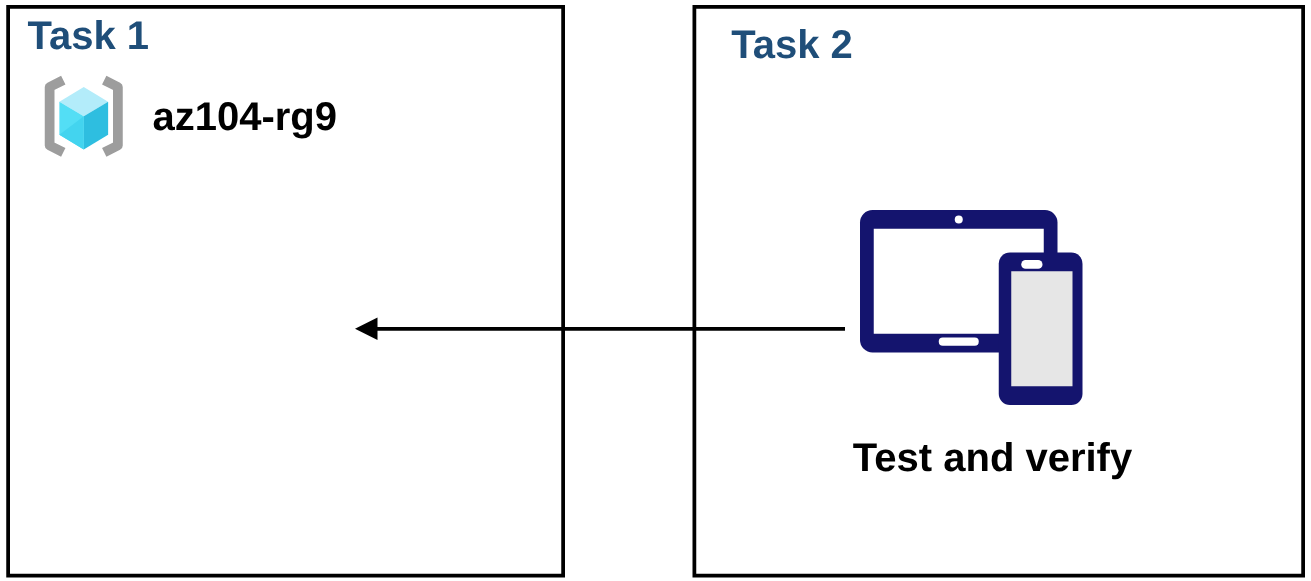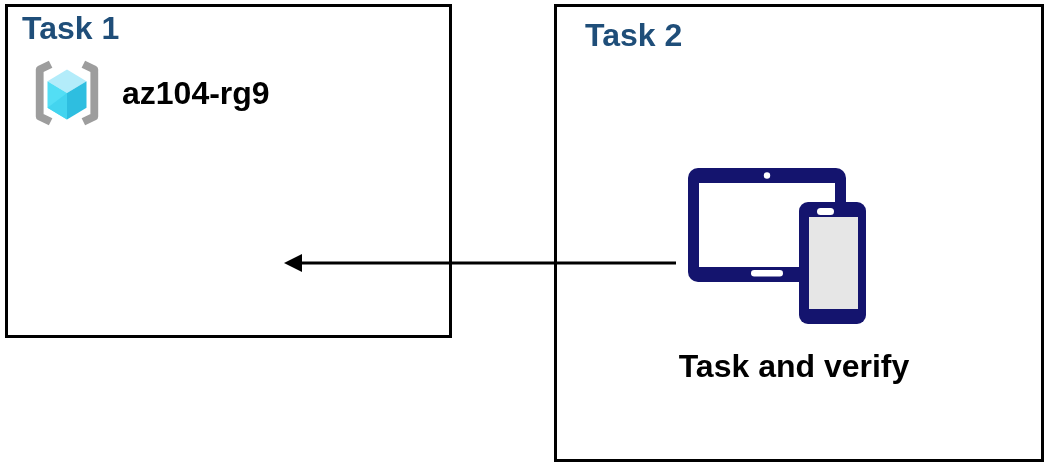--- a/index.html
+++ b/index.html
@@ -1,21 +1,21 @@
 <!DOCTYPE html>
 <html><head>
 <meta charset="utf-8">
 <style>
   html,body{margin:0;padding:0;background:#ffffff;}
   .canvas{
     position:relative;width:1049px;height:465px;background:#ffffff;
     font-family:"Liberation Sans","DejaVu Sans",sans-serif;overflow:hidden;
   }
   .task-box{position:absolute;border:3px solid #000;background:#fff;box-sizing:border-box;}
-  .task1{left:5px;top:4px;width:447px;height:334px;padding-left:28px;}
+  .task1{left:5px;top:4px;width:447px;height:458px;padding-left:28px;}
   .task2{left:554px;top:4px;width:490px;height:458px;}
   .task-title{position:absolute;font-size:32px;font-weight:bold;color:#1F4E79;letter-spacing:0px;}
   .t1-title{left:14px;top:3px;}
   .t2-title{left:28px;top:10px;}
   .rg-row{position:absolute;left:20px;top:53px;display:flex;align-items:center;gap:16px;}
   .rg-name{font-size:32px;font-weight:bold;color:#000;}
   .ci-panel{
     position:absolute;left:32px;top:169px;width:356px;height:237px;
     background:#F1F1F1;border:3px solid #141414;box-sizing:border-box;
     display:flex;flex-direction:column;align-items:center;
@@ -59,21 +59,21 @@
       <rect x="2" y="2" width="158" height="114" rx="10" fill="#14146E"></rect>
       <rect x="13" y="17" width="136" height="84" fill="#FFFFFF"></rect>
       <circle cx="81" cy="9.5" r="3.2" fill="#FFFFFF"></circle>
       <rect x="65" y="104" width="32" height="6.5" rx="3.2" fill="#FFFFFF"></rect>
 
       <rect x="113" y="36" width="67" height="122" rx="9" fill="#14146E"></rect>
       <rect x="123" y="51" width="49" height="92" fill="#E6E6E6"></rect>
       <rect x="131" y="42" width="17" height="7" rx="3.5" fill="#FFFFFF"></rect>
     </svg>
 
-    <div class="devices-label">Task and verify</div>
+    <div class="devices-label">Test and verify</div>
   </div>
 
   <svg class="arrow-layer" width="1049" height="465" viewBox="0 0 1049 465">
     <line x1="676" y1="263" x2="299" y2="263" stroke="#000000" stroke-width="3"></line>
     <polygon points="284,263 302,254 302,272" fill="#000000"></polygon>
   </svg>
 
 </div>
 
 </body></html>

